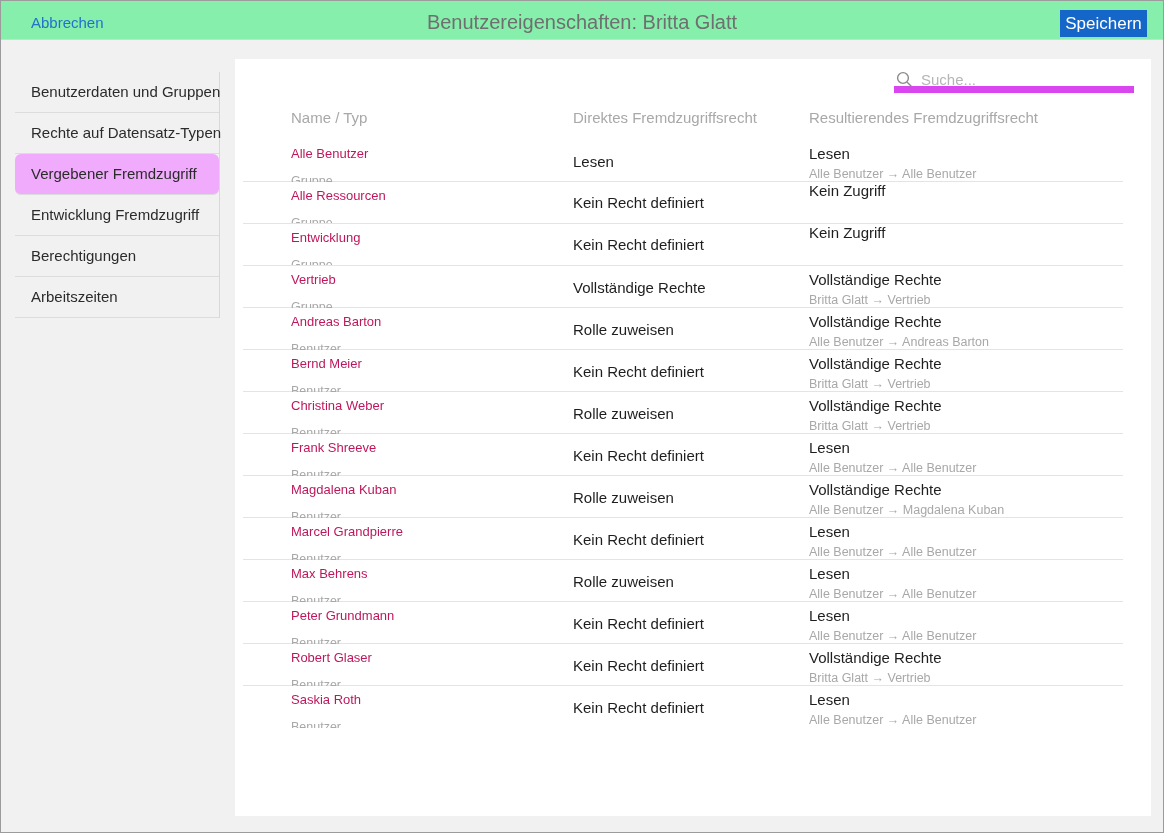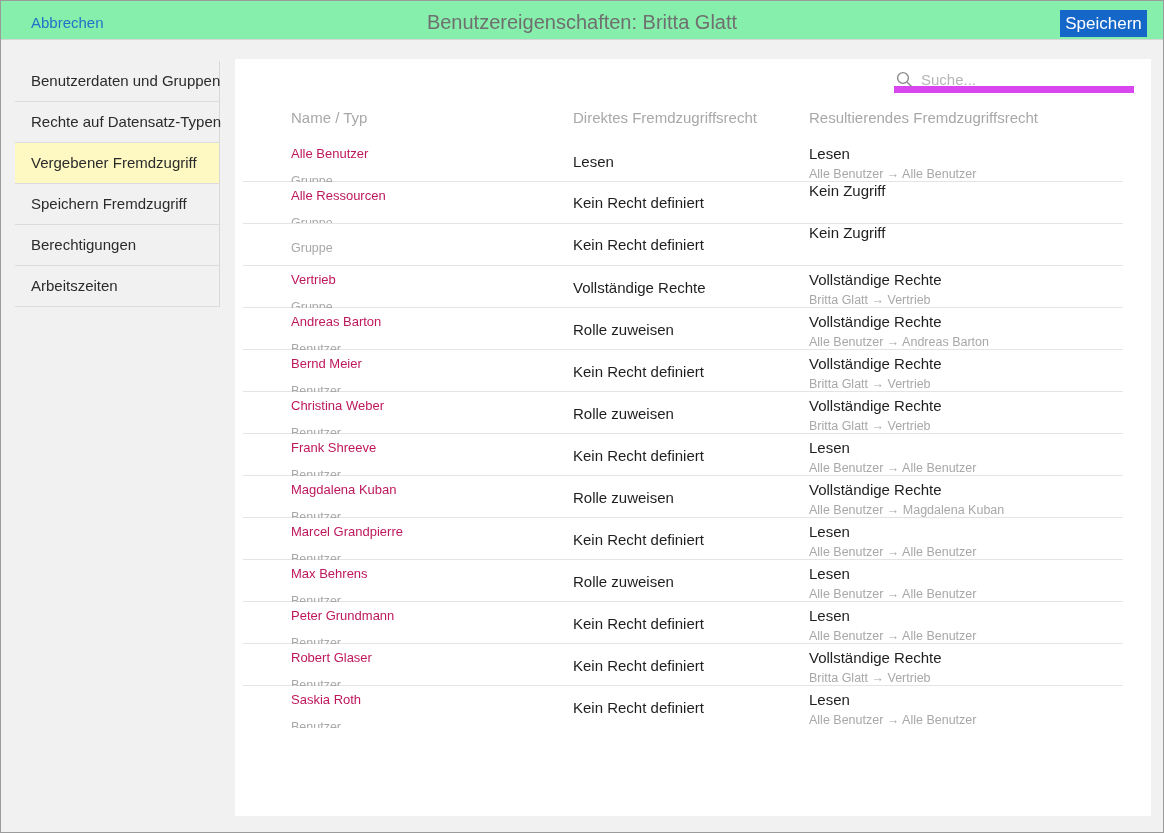--- a/index.html
+++ b/index.html
@@ -56,35 +56,35 @@
     color: #ffffff;
     font-size: 17px;
     font-family: inherit;
     border: none;
     cursor: pointer;
   }
 
   
   .sidebar {
     position: absolute;
-    left: 14px; top: 60px;
+    left: 14px; top: 71px;
     width: 205px;
     border-right: 1px solid #d8d8d8;
   }
   .side-item {
     height: 41px;
     line-height: 40px;
     padding-left: 16px;
     font-size: 15px;
     color: #2b2b2b;
     border-bottom: 1px solid #dcdcdc;
     cursor: pointer;
     white-space: nowrap;
   }
-  .side-item.active { background: #fef9c3; }
+  .side-item.active { background: #f0abfc; border-radius: 6px; }
 
   
   .panel {
     position: absolute;
     left: 234px; top: 58px;
     width: 916px; height: 757px;
     background: #ffffff;
   }
 
   
@@ -166,21 +166,21 @@
       <div class="side-item">
       <span>Benutzerdaten und Gruppen</span>
     </div>
       <div class="side-item">
       <span>Rechte auf Datensatz-Typen</span>
     </div>
       <div class="side-item active">
       <span>Vergebener Fremdzugriff</span>
     </div>
       <div class="side-item">
-      <span>Speichern Fremdzugriff</span>
+      <span>Entwicklung Fremdzugriff</span>
     </div>
       <div class="side-item">
       <span>Berechtigungen</span>
     </div>
       <div class="side-item">
       <span>Arbeitszeiten</span>
     </div>
     </div>
 
   <div class="panel">
@@ -217,20 +217,21 @@
           <div class="row-type">Gruppe</div>
         </div>
         <div class="cell-direct">Kein Recht definiert</div>
         <div class="cell-result single">
           <div class="result-main">Kein Zugriff</div>
 
         </div>
       </div>
         <div class="t-row">
         <div class="cell-name">
+          <div class="row-name">Entwicklung</div>
           <div class="row-type">Gruppe</div>
         </div>
         <div class="cell-direct">Kein Recht definiert</div>
         <div class="cell-result single">
           <div class="result-main">Kein Zugriff</div>
 
         </div>
       </div>
         <div class="t-row">
         <div class="cell-name">

